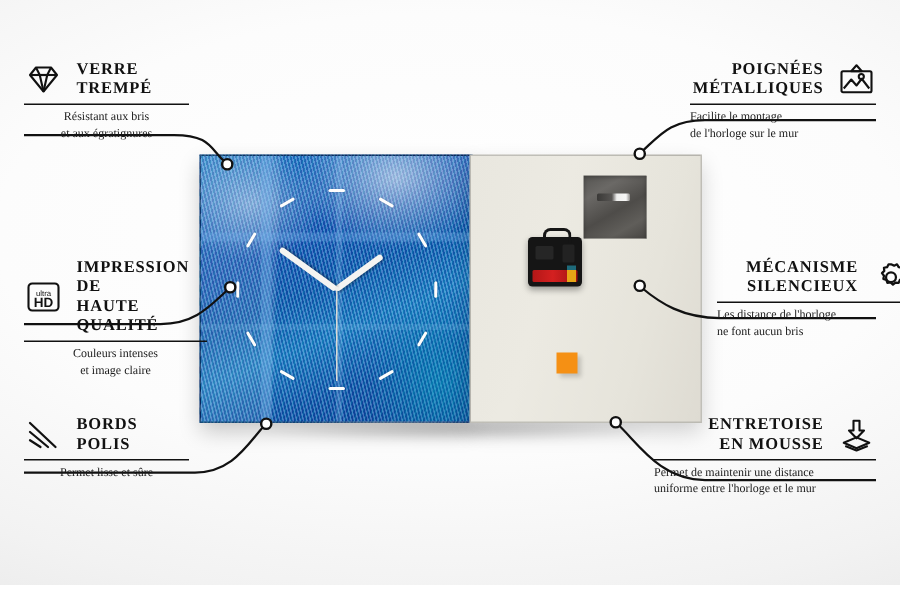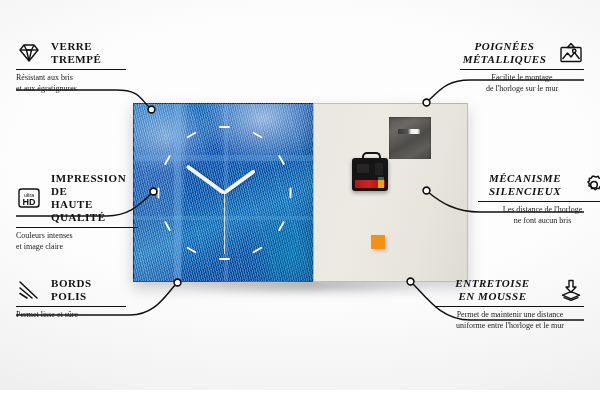--- a/index.html
+++ b/index.html
@@ -64,24 +64,24 @@
   .foam{position:absolute;left:57px;top:131px;width:14px;height:14px;background:#f59014;
     box-shadow:2px 2px 3px rgba(0,0,0,.18);}
   .shadow{position:absolute;left:120px;top:277px;width:370px;height:20px;
     background:radial-gradient(50% 60% at 50% 45%, rgba(0,0,0,.20), rgba(0,0,0,0) 72%);filter:blur(3px);}
   
   .callout{position:absolute;}
   .cl .head{display:flex;align-items:center;gap:9px;}
   .cr .head{display:flex;align-items:center;gap:9px;justify-content:flex-end;}
   .title{font-size:11px;line-height:13px;letter-spacing:.55px;color:#111;font-weight:bold;
          text-transform:uppercase;font-family:"Liberation Serif", serif;}
-  .cr .title{text-align:center;font-style:italic;}
+  .cr .title{text-align:right;}
   .rule{height:1.3px;background:#111;margin:3px 0 3px 0;}
-  .desc{font-size:8px;line-height:10.5px;color:#1b1b1b;font-family:"Liberation Serif", serif;}
-  .cr .desc{text-align:center;}
+  .desc{font-size:8px;line-height:10.5px;color:#1b1b1b;font-family:"Liberation Serif", serif;text-align:center;}
+  .cr .desc{text-align:left;}
   .icon{flex:0 0 auto;width:26px;height:24px;display:block;text-align:center;}
   svg{display:block;overflow:visible;}
   .lead{position:absolute;left:0;top:0;width:600px;height:400px;pointer-events:none;}
 </style>
 </head>
 <body>
 
 <div id="stage">
 
   <div class="shadow"></div>

